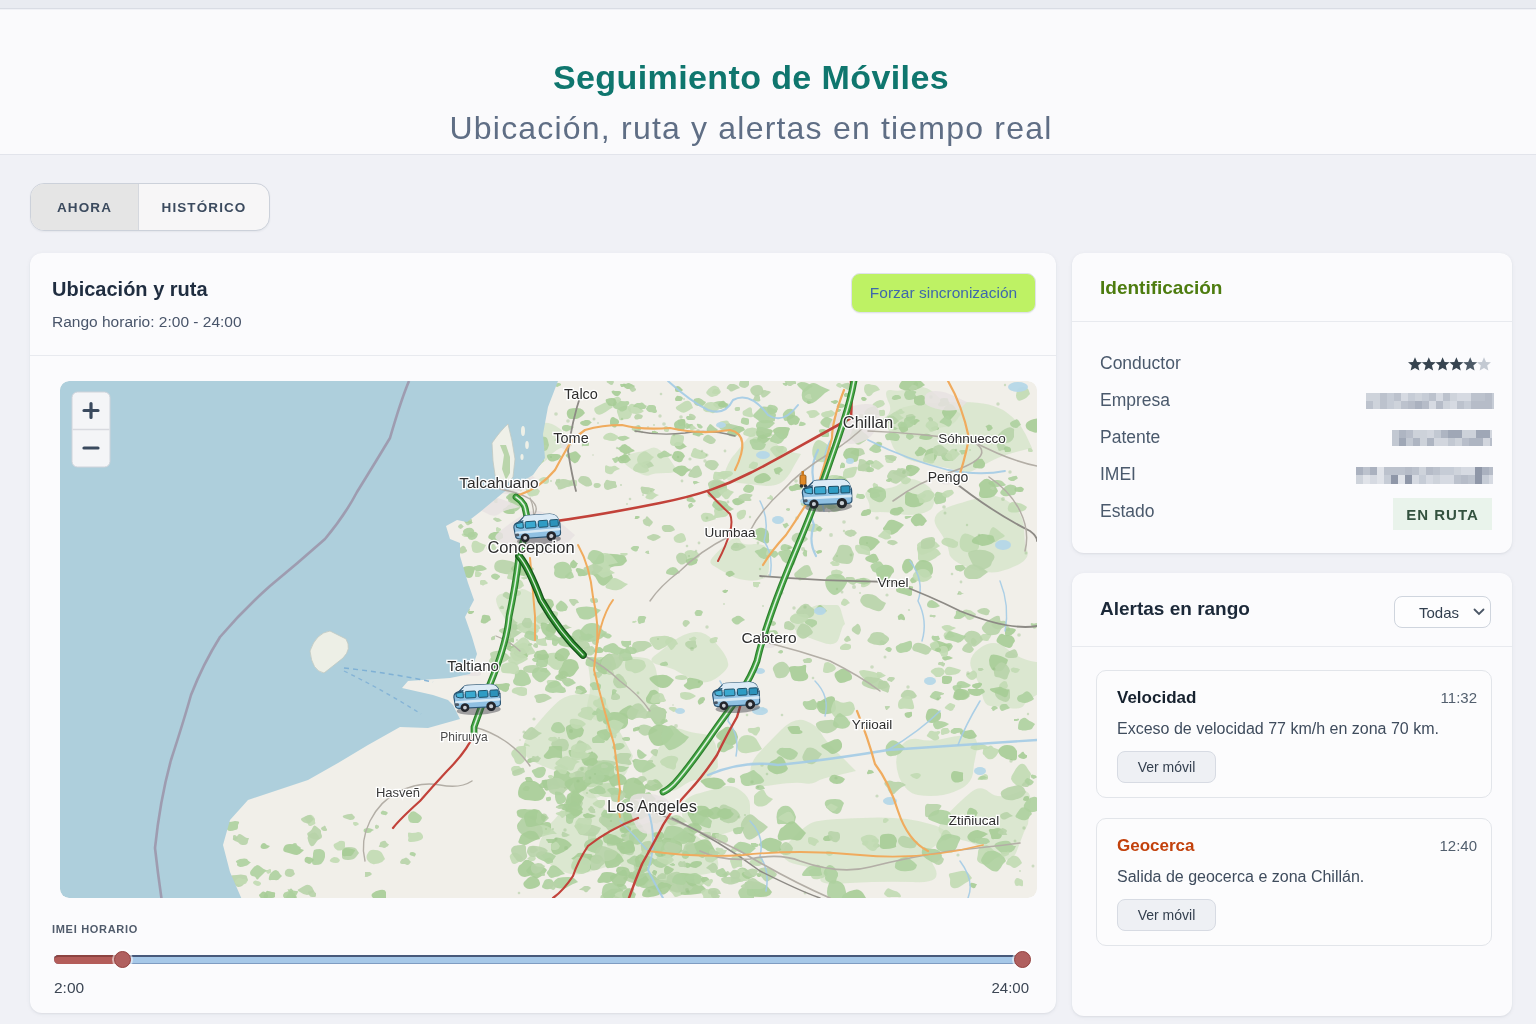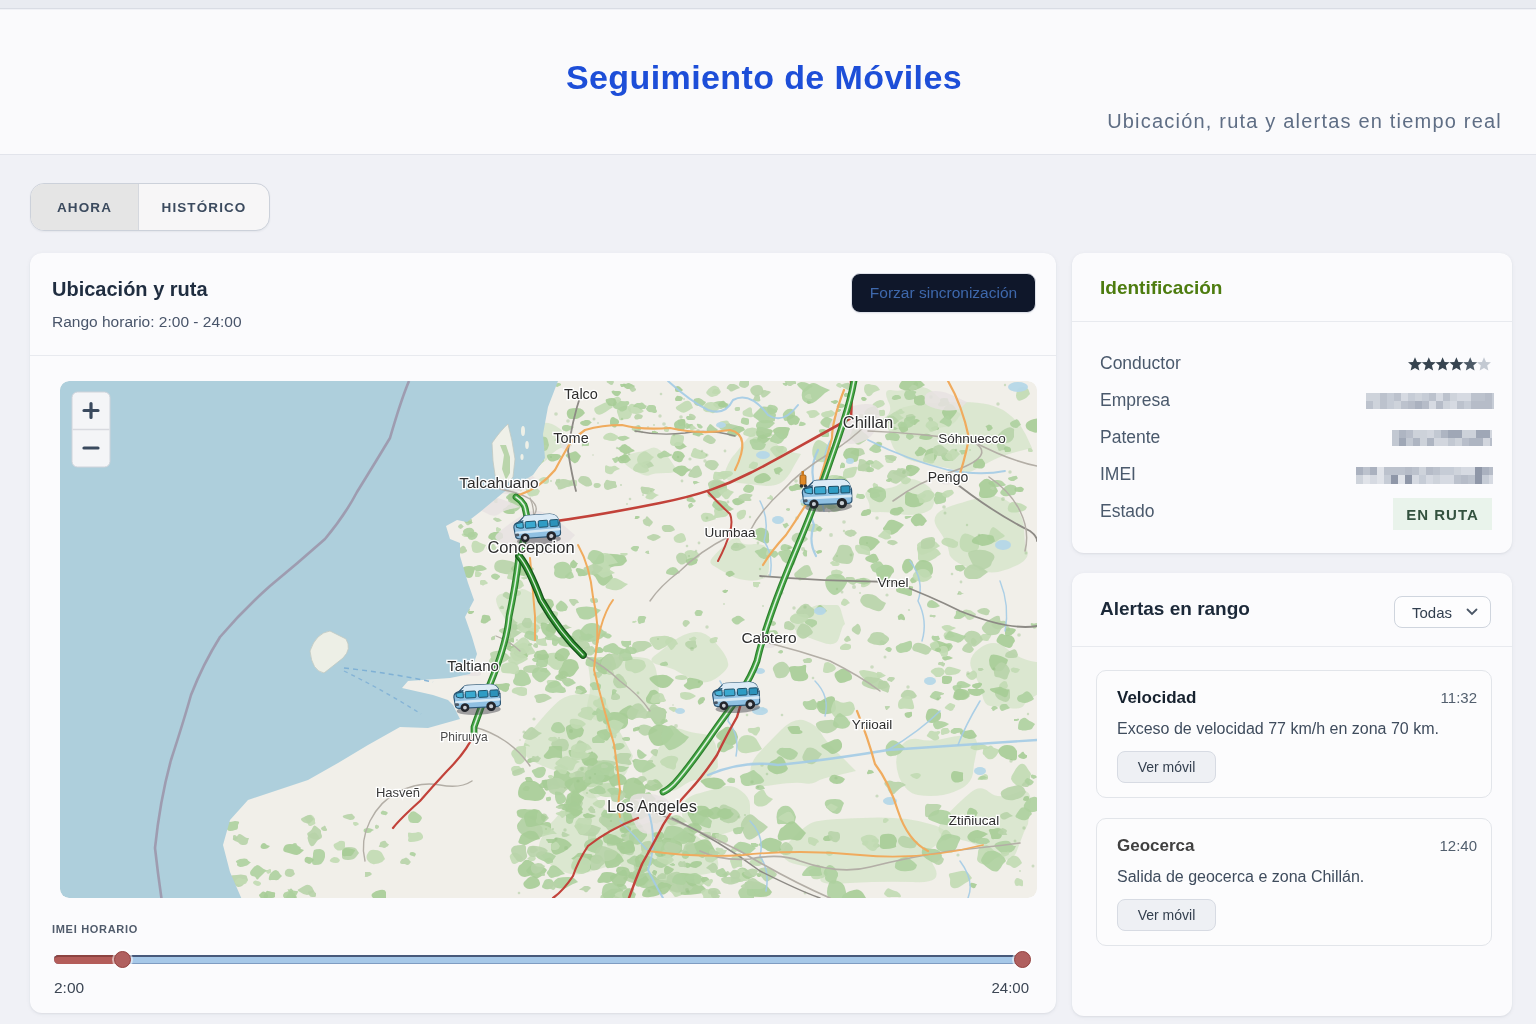--- a/index.html
+++ b/index.html
@@ -3,30 +3,30 @@
 <style>
 * { margin:0; padding:0; box-sizing:border-box; }
 html,body { width:1536px; height:1024px; overflow:hidden; }
 body { font-family:"Liberation Sans", sans-serif; background:#f0f1f6; position:relative; }
 .abs { position:absolute; }
 .card { position:absolute; background:#fbfbfd; border-radius:12px; box-shadow:0 1px 2px rgba(40,50,70,0.07), 0 1px 5px rgba(40,50,70,0.05); }
 .divider { position:absolute; left:0; right:0; height:1px; background:#e8eaef; }
 </style></head><body>
 <div class="abs" style="left:0;top:0;width:1536px;height:9px;background:#e9ebf1;border-bottom:1px solid #d9dce4"></div>
 <div class="abs" style="left:0;top:10px;width:1536px;height:145px;background:#fafafc;border-bottom:1px solid #e2e4eb"></div>
-<div class="abs" style="left:13px;top:58px;width:1502px;text-align:center;font-size:34px;font-weight:700;color:#1d4ed8;letter-spacing:0.4px">Seguimiento de Móviles</div>
-<div class="abs" style="left:0;top:110px;width:1502px;text-align:right;font-size:20px;color:#5f6e85;letter-spacing:1.2px">Ubicación, ruta y alertas en tiempo real</div>
+<div class="abs" style="left:0;top:58px;width:1502px;text-align:center;font-size:34px;font-weight:700;color:#0f766e;letter-spacing:0.4px">Seguimiento de Móviles</div>
+<div class="abs" style="left:0;top:110px;width:1502px;text-align:center;font-size:32px;color:#5f6e85;letter-spacing:1.2px">Ubicación, ruta y alertas en tiempo real</div>
 <div class="abs" style="left:30px;top:183px;width:240px;height:48px;background:#f7f6f7;border:1px solid #ccd1da;border-radius:14px;box-shadow:0 1px 2px rgba(40,50,70,0.06);overflow:hidden;display:flex">
 <div style="width:108px;height:100%;background:#e5e5e5;border-right:1px solid #d5d8de;display:flex;align-items:center;justify-content:center;font-size:13.5px;font-weight:700;letter-spacing:1.1px;color:#3b4a5e">AHORA</div>
 <div style="flex:1;height:100%;display:flex;align-items:center;justify-content:center;font-size:13.5px;font-weight:700;letter-spacing:1.1px;color:#3b4a5e">HISTÓRICO</div>
 </div>
 <div class="card" style="left:30px;top:253px;width:1026px;height:760px"></div>
 <div class="abs" style="left:52px;top:278px;font-size:20px;font-weight:700;color:#1f2d40">Ubicación y ruta</div>
 <div class="abs" style="left:52px;top:313px;font-size:15.5px;color:#49556a">Rango horario: 2:00 - 24:00</div>
-<div class="abs" style="left:851px;top:273px;width:185px;height:40px;background:#0f172a;border:1px solid #dfe2ea;border-radius:9px;display:flex;align-items:center;justify-content:center;font-size:15.5px;color:#3e68ac;box-shadow:0 1px 1px rgba(40,50,70,0.04)">Forzar sincronización</div>
+<div class="abs" style="left:851px;top:273px;width:185px;height:40px;background:#bef264;border:1px solid #dfe2ea;border-radius:9px;display:flex;align-items:center;justify-content:center;font-size:15.5px;color:#3e68ac;box-shadow:0 1px 1px rgba(40,50,70,0.04)">Forzar sincronización</div>
 <div class="divider" style="left:30px;top:355px;width:1026px"></div>
 <div class="abs" style="left:60px;top:381px;width:977px;height:429px">
 <svg width="977" height="517" viewBox="0 0 977 517" style="display:block;border-radius:9px">
 <defs>
         <clipPath id="mapclip">
           <rect x="0" y="0" width="977" height="517" rx="9"></rect>
         </clipPath>
       </defs>
 <g clip-path="url(#mapclip)">
 <rect x="0" y="0" width="977" height="517" fill="#f1efe9"></rect>
@@ -1561,26 +1561,26 @@
     <rect x="119" y="0" width="7" height="9" fill="#8f97a8"></rect>
     <rect x="119" y="8" width="7" height="9" fill="#8f97a8"></rect>
     <rect x="126" y="0" width="7" height="9" fill="#aab1bf"></rect>
     <rect x="126" y="8" width="7" height="9" fill="#c6ccd6"></rect>
     <rect x="133" y="0" width="7" height="9" fill="#b6bcc8"></rect>
     <rect x="133" y="8" width="7" height="9" fill="#d6dae2"></rect>
   </svg>
 <div class="abs" style="left:1393px;top:498px;width:99px;height:32px;background:#e9f3eb;border-radius:0;display:flex;align-items:center;justify-content:center;font-size:15px;font-weight:600;letter-spacing:1px;color:#33523f">EN RUTA</div>
 <div class="card" style="left:1072px;top:573px;width:440px;height:443px"></div>
 <div class="abs" style="left:1100px;top:598px;font-size:19px;font-weight:700;color:#1b2838">Alertas en rango</div>
-<div class="abs" style="left:1394px;top:596px;width:97px;height:32px;background:#fdfdfe;border:1px solid #cfd5de;border-radius:8px;display:flex;align-items:center;font-size:15px;color:#323f4f;padding-left:17px">Todas
+<div class="abs" style="left:1394px;top:596px;width:97px;height:32px;background:#fdfdfe;border:1px solid #cfd5de;border-radius:8px;display:flex;align-items:center;font-size:15px;color:#323f4f;padding-left:24px">Todas
 <svg width="12" height="8" style="margin-left:14px" viewBox="0 0 12 8">
       <path d="M1.5,1.5 L6,6 L10.5,1.5" fill="none" stroke="#4a5666" stroke-width="1.8" stroke-linecap="round"></path>
     </svg></div>
 <div class="divider" style="left:1072px;top:646px;width:440px"></div>
 <div class="abs" style="left:1096px;top:670px;width:396px;height:128px;border:1px solid #e2e5ea;border-radius:10px;background:#fcfcfd"></div>
 <div class="abs" style="left:1117px;top:688px;font-size:17px;font-weight:700;color:#16212e">Velocidad</div>
 <div class="abs" style="left:1377px;top:689px;width:100px;text-align:right;font-size:15px;color:#525f6e">11:32</div>
 <div class="abs" style="left:1117px;top:720px;font-size:16px;color:#3f4c5d">Exceso de velocidad 77 km/h en zona 70 km.</div>
 <div class="abs" style="left:1117px;top:751px;width:99px;height:32px;background:#eef0f4;border:1px solid #d7dbe3;border-radius:8px;display:flex;align-items:center;justify-content:center;font-size:14px;color:#333f4e">Ver móvil</div>
 <div class="abs" style="left:1096px;top:818px;width:396px;height:128px;border:1px solid #e2e5ea;border-radius:10px;background:#fcfcfd"></div>
-<div class="abs" style="left:1117px;top:836px;font-size:17px;font-weight:700;color:#404040">Geocerca</div>
+<div class="abs" style="left:1117px;top:836px;font-size:17px;font-weight:700;color:#c2410c">Geocerca</div>
 <div class="abs" style="left:1377px;top:837px;width:100px;text-align:right;font-size:15px;color:#525f6e">12:40</div>
 <div class="abs" style="left:1117px;top:868px;font-size:16px;color:#3f4c5d">Salida de geocerca e zona Chillán.</div>
 <div class="abs" style="left:1117px;top:899px;width:99px;height:32px;background:#eef0f4;border:1px solid #d7dbe3;border-radius:8px;display:flex;align-items:center;justify-content:center;font-size:14px;color:#333f4e">Ver móvil</div>
 </body></html>

